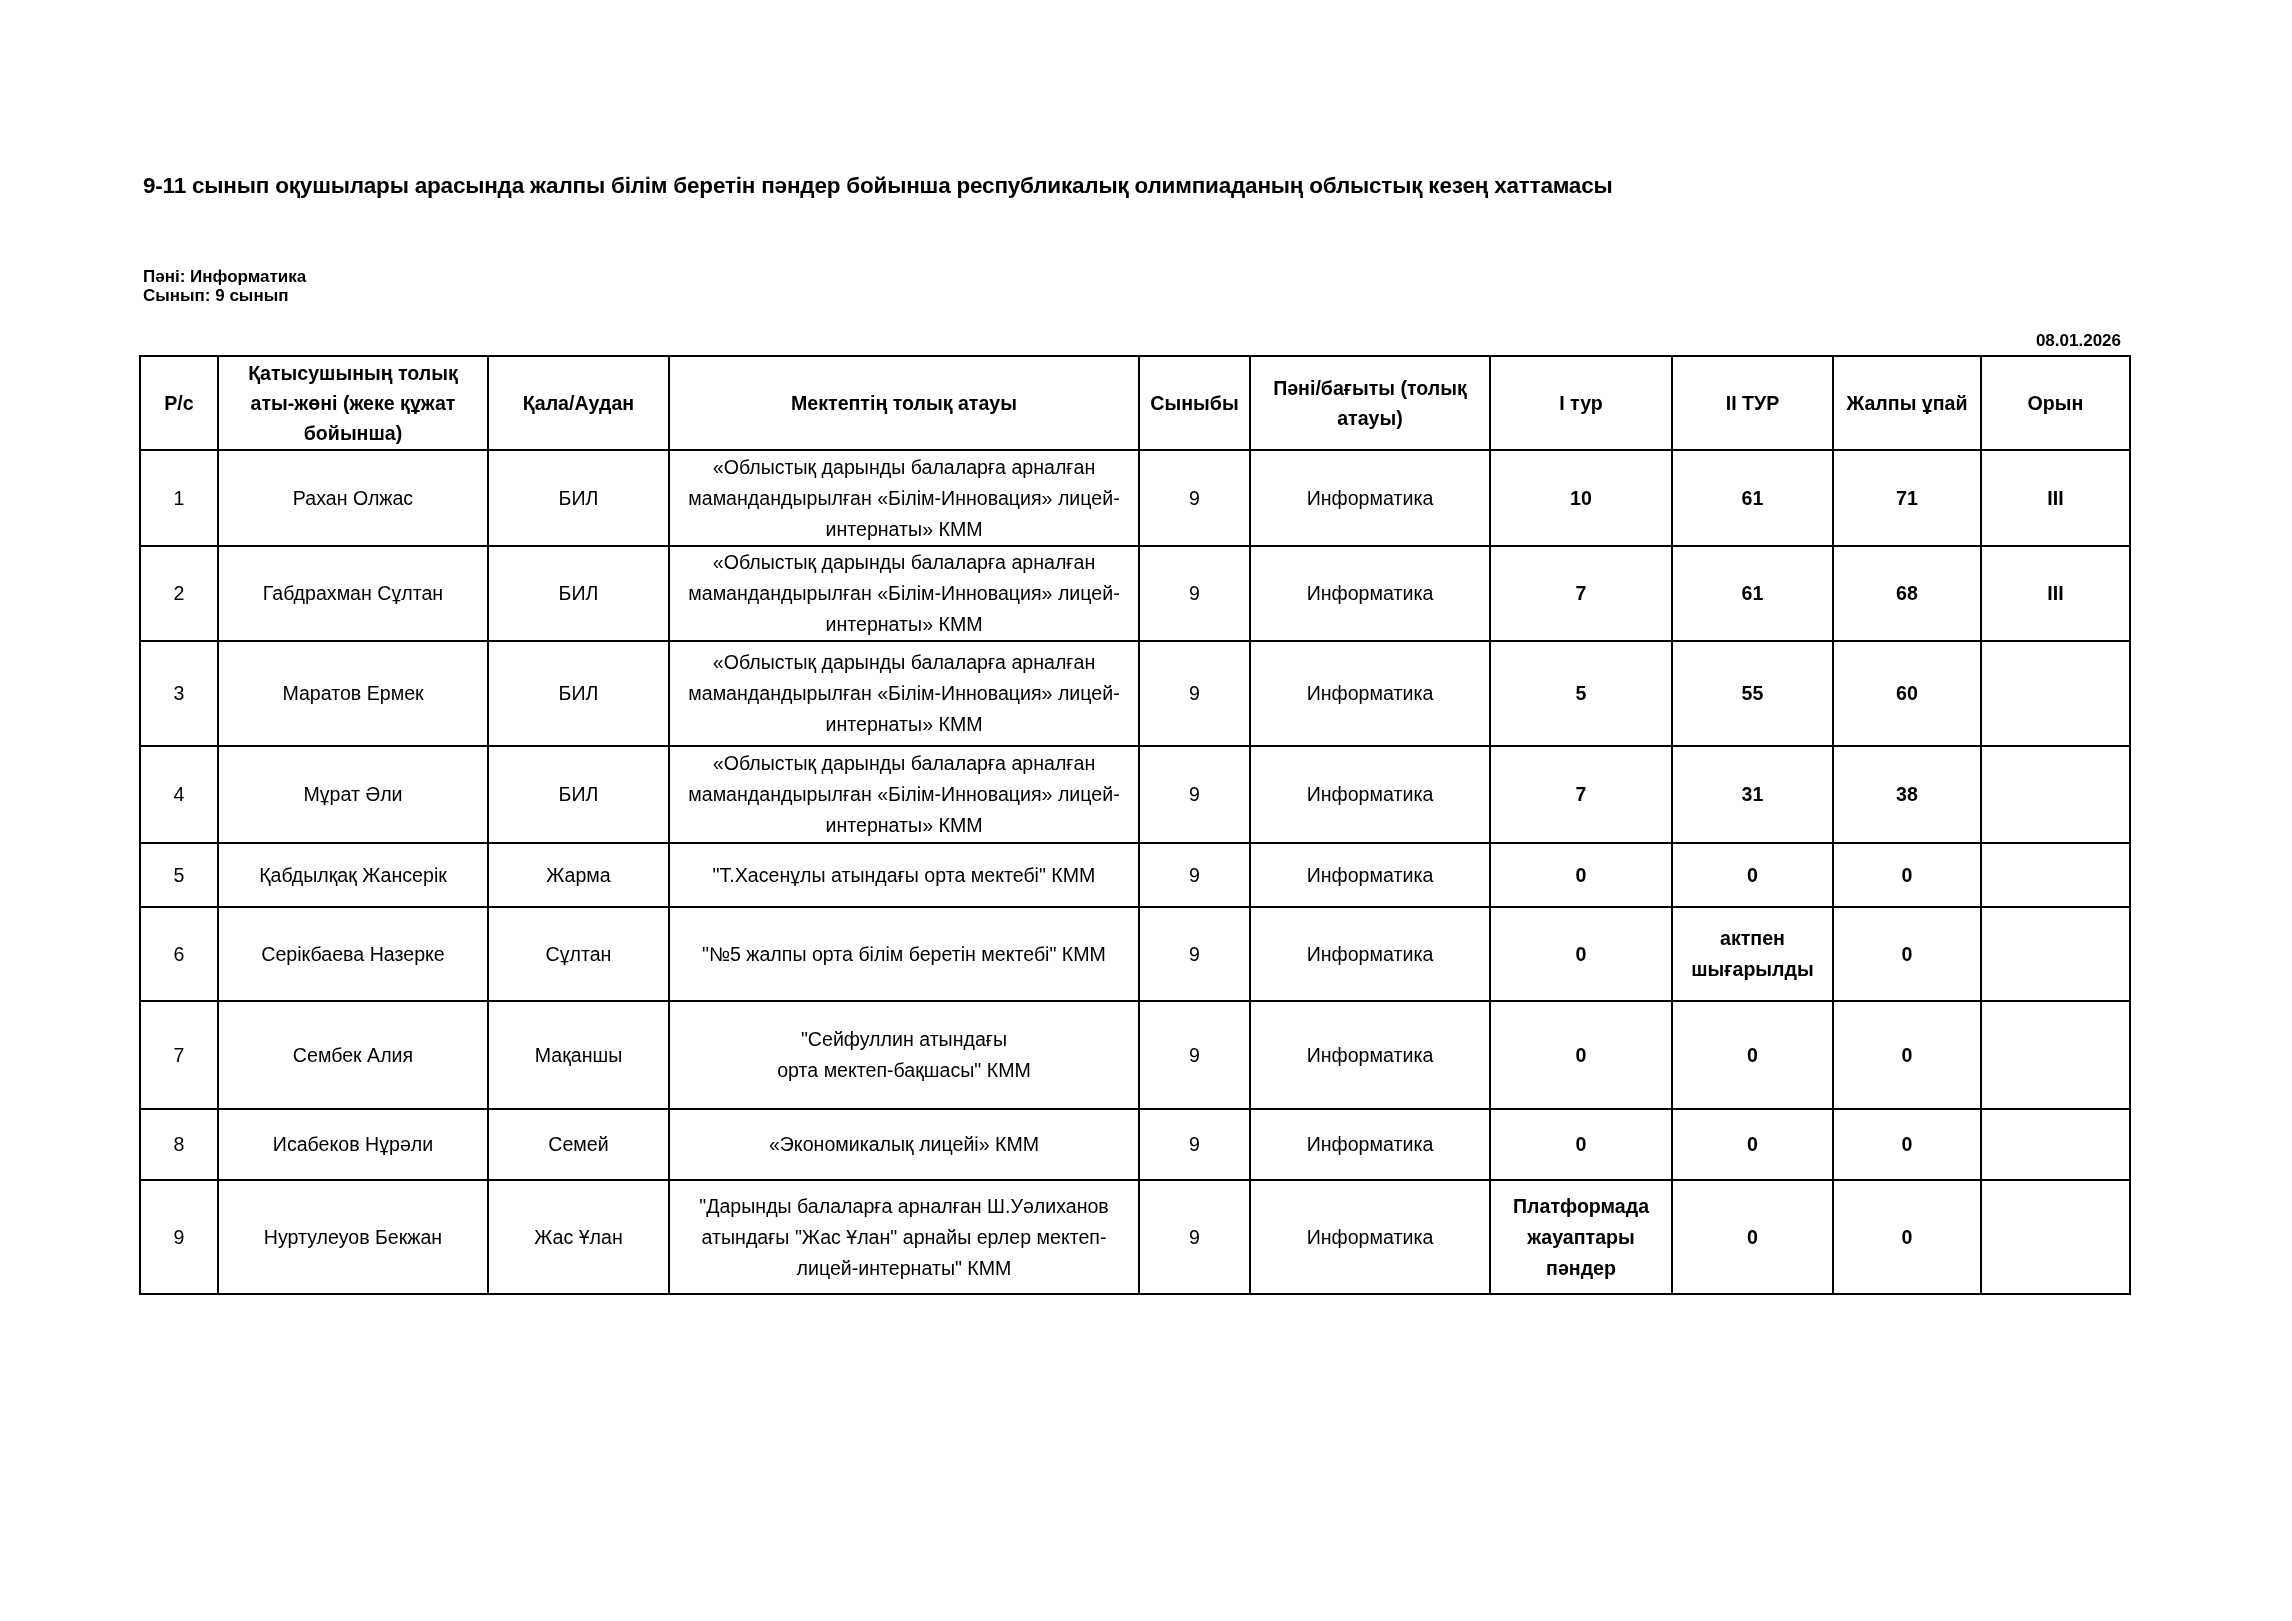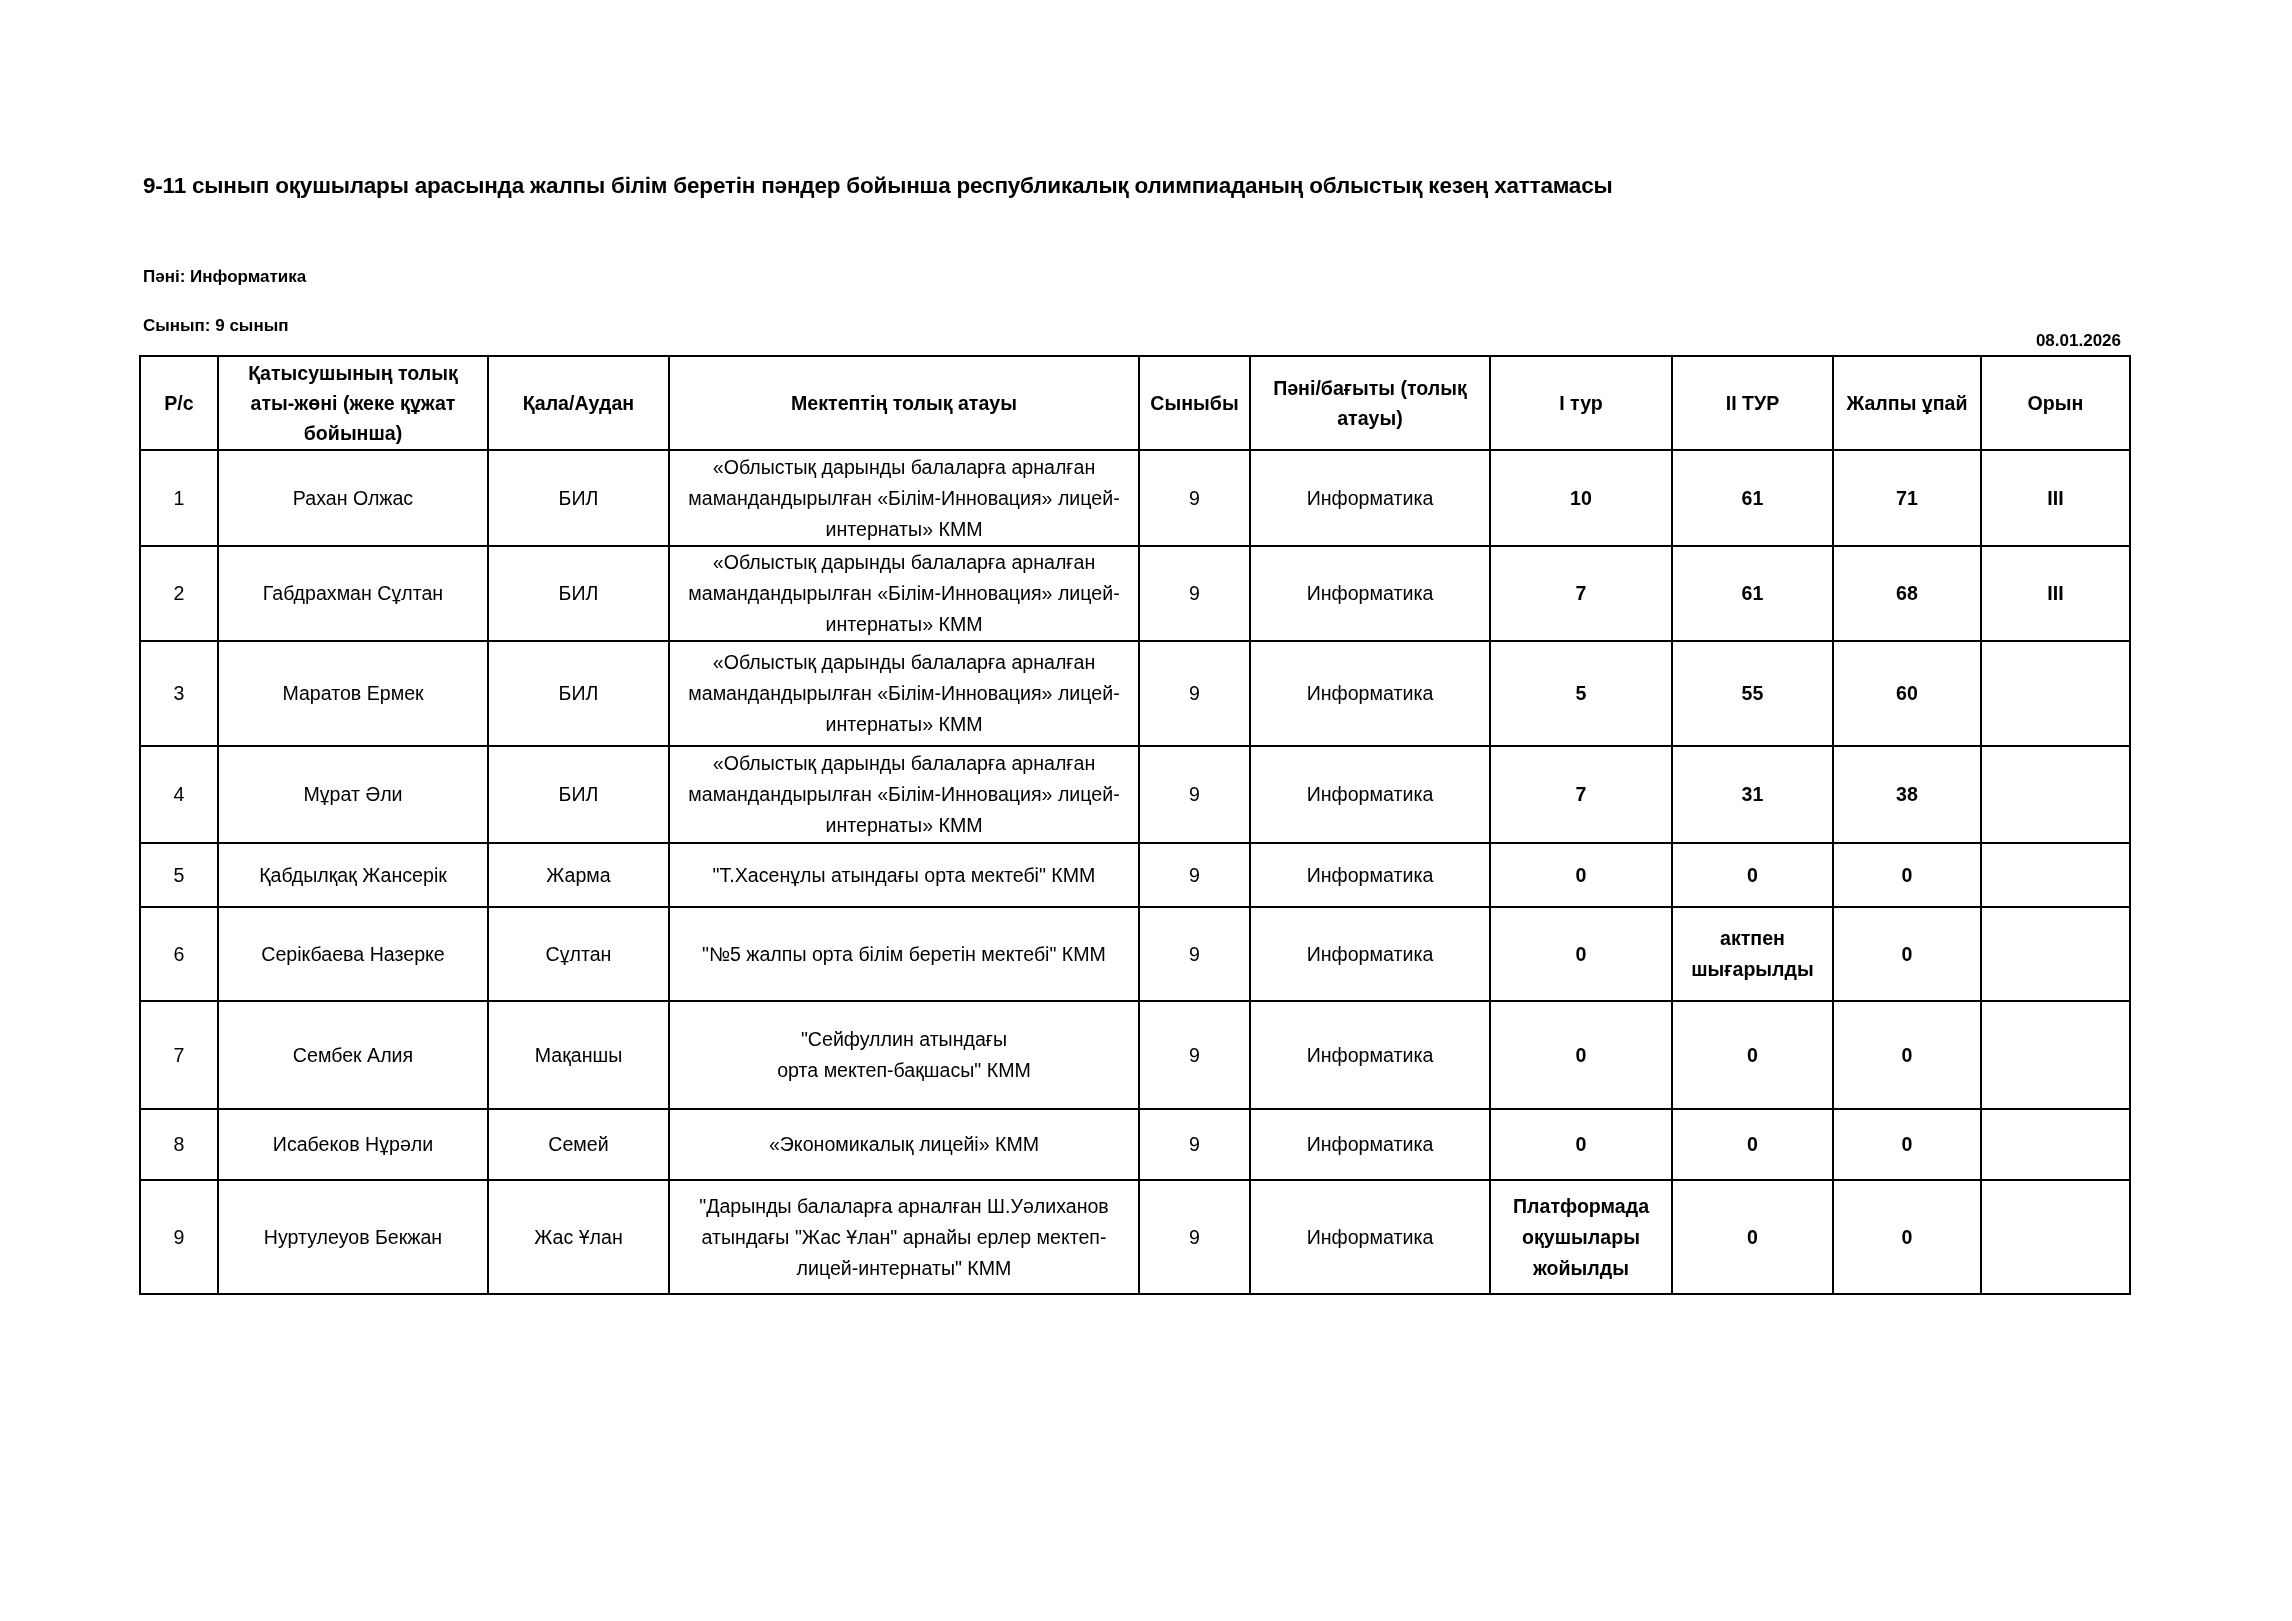--- a/index.html
+++ b/index.html
@@ -1,21 +1,21 @@
 <!DOCTYPE html>
 <html><head>
 <meta charset="utf-8">
 <style>
   html, body { margin:0; padding:0; background:#ffffff; }
   body { width:2293px; height:1621px; position:relative; overflow:hidden;
          font-family:"Liberation Sans", "DejaVu Sans", sans-serif; color:#000; }
   .title { position:absolute; left:143px; top:173px; font-size:22.5px; font-weight:bold; white-space:nowrap; letter-spacing:-0.2px;text-align:center; }
   .meta { position:absolute; font-size:17px; font-weight:bold; white-space:nowrap; }
   .subject { left:143px; top:267px; }
-  .grade { left:143px; top:316px;text-align:right; }
+  .grade { left:143px; top:286px;text-align:right; }
   .date { right:172px; top:299px;margin-top:32px; }
   table.protocol { position:absolute; left:139px; top:355px; border-collapse:collapse; table-layout:fixed; width:1991px; }
   table.protocol td, table.protocol th { border:2.9px solid #000; font-size:19.6px; line-height:31px; padding:0 4.9px; vertical-align:middle; overflow:hidden; }
   table.protocol th { font-weight:bold; text-align:center; line-height:30px; }
   td.c { text-align:center; }
   td.l { text-align:center; }
   td.b { font-weight:bold; }
   td.school { line-height:32px; white-space:pre-line; }
 </style>
 </head>
@@ -151,20 +151,20 @@
         <td class="c b">0</td>
         <td class="c b"></td>
       </tr>
       <tr style="height: 114px;">
         <td class="c">9</td>
         <td class="l">Нуртулеуов Бекжан</td>
         <td class="c">Жас Ұлан</td>
         <td class="l school">"Дарынды балаларға арналған Ш.Уәлиханов атындағы "Жас Ұлан" арнайы ерлер мектеп-лицей-интернаты" КММ</td>
         <td class="c">9</td>
         <td class="c">Информатика</td>
-        <td class="c b">Платформада оқушылары жойылды</td>
+        <td class="c b">Платформада жауаптары пәндер</td>
         <td class="c b">0</td>
         <td class="c b">0</td>
         <td class="c b"></td>
       </tr>
     </tbody>
 </table>
 
 
 </body></html>

